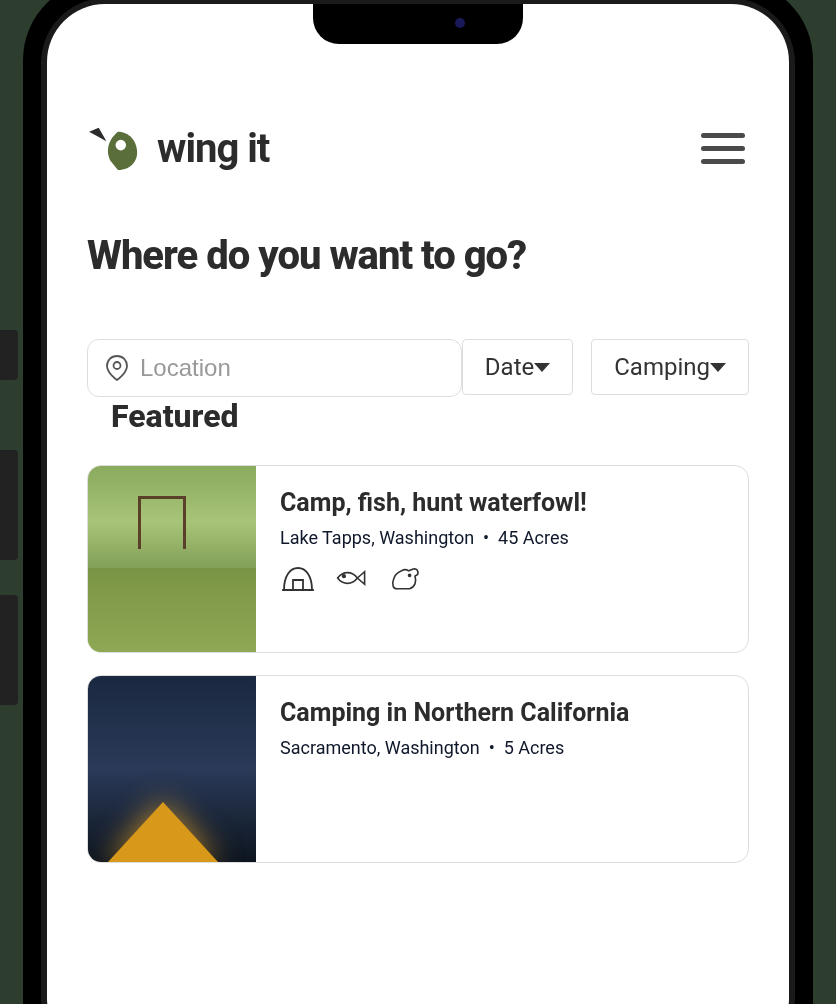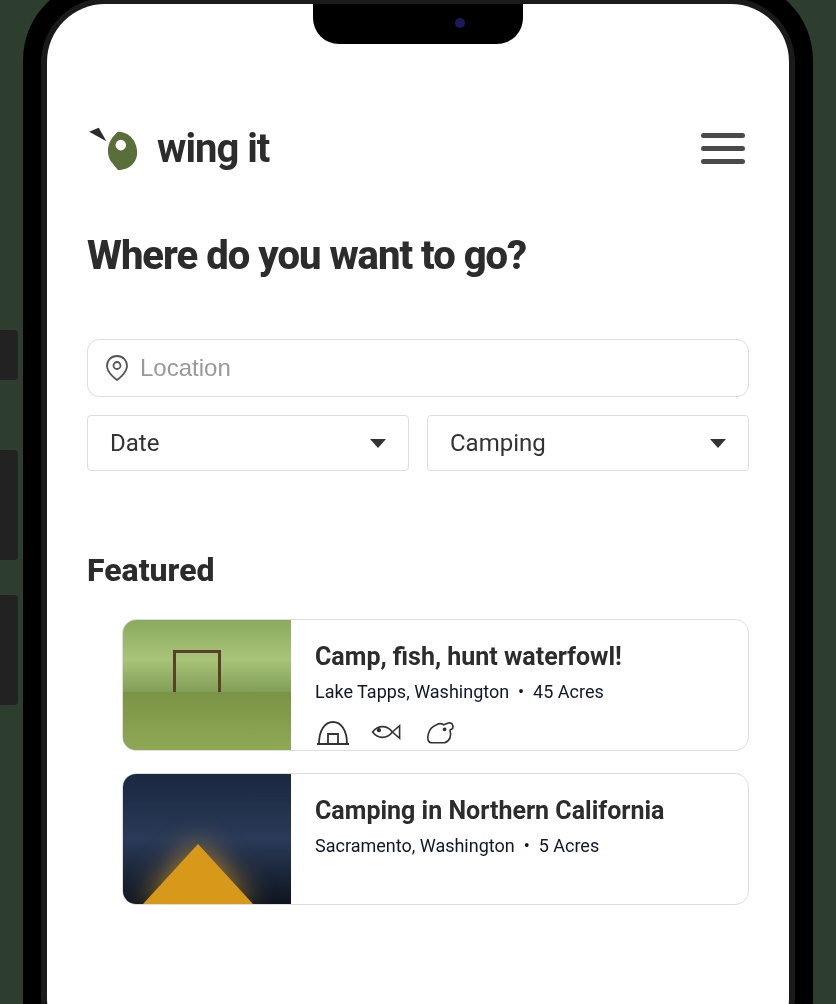--- a/index.html
+++ b/index.html
@@ -101,23 +101,21 @@
     }
     .page-title {
       font-size: 40px;
       font-weight: 800;
       color: #2c2c2c;
       margin-bottom: 60px;
       letter-spacing: -1px;
     }
     .search-form {
       display: flex;
-      flex-direction: column;
-      gap: 18px;
-      margin-bottom: 80px;
+      flex-direction: row;
     }
     .location-input {
       display: flex;
       align-items: center;
       gap: 12px;
       border: 1.5px solid #ddd;
       border-radius: 12px;
       padding: 14px 18px;
       height: 58px;
     }
@@ -159,34 +157,34 @@
       height: 0;
       border-left: 8px solid transparent;
       border-right: 8px solid transparent;
       border-top: 9px solid #333;
     }
     .section-title {
       font-size: 32px;
       font-weight: 800;
       color: #2c2c2c;
       margin-bottom: 30px;
+      margin-left: 24px;
     }
     .cards {
       display: flex;
       flex-direction: column;
       gap: 22px;
     }
     .card {
       display: flex;
       border: 1.5px solid #ddd;
       border-radius: 14px;
       overflow: hidden;
       cursor: pointer;
-      height: 132px;
-      margin-left: 35px;
+      height: 188px;
     }
     .card-image {
       width: 168px;
       flex-shrink: 0;
       position: relative;
     }
     .card-body {
       padding: 22px 24px;
       flex: 1;
       display: flex;

